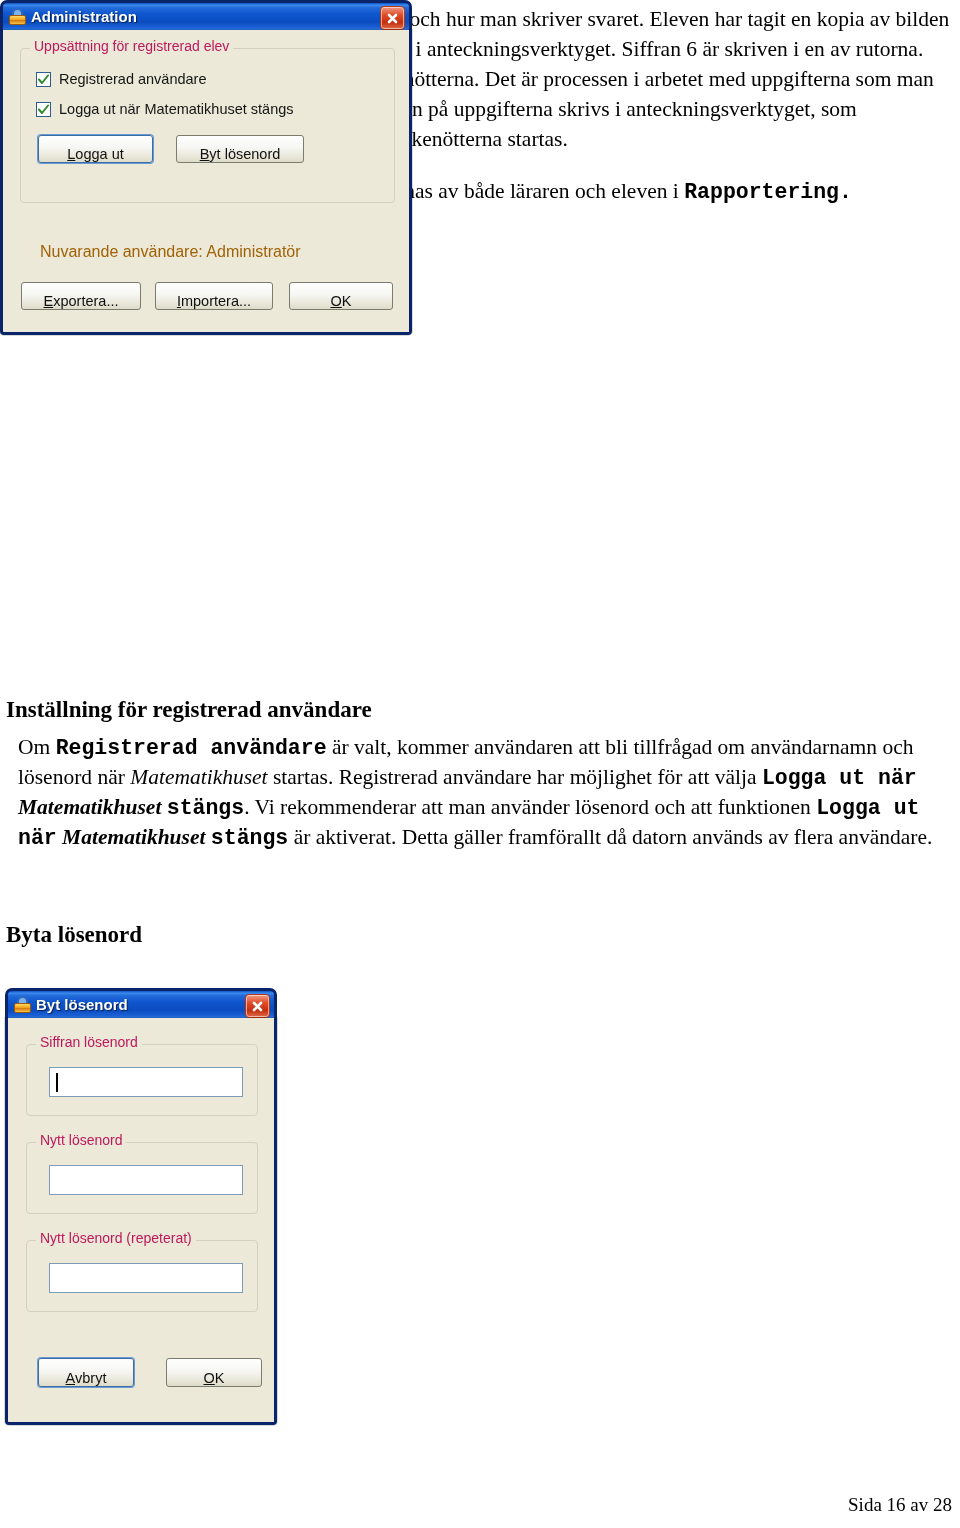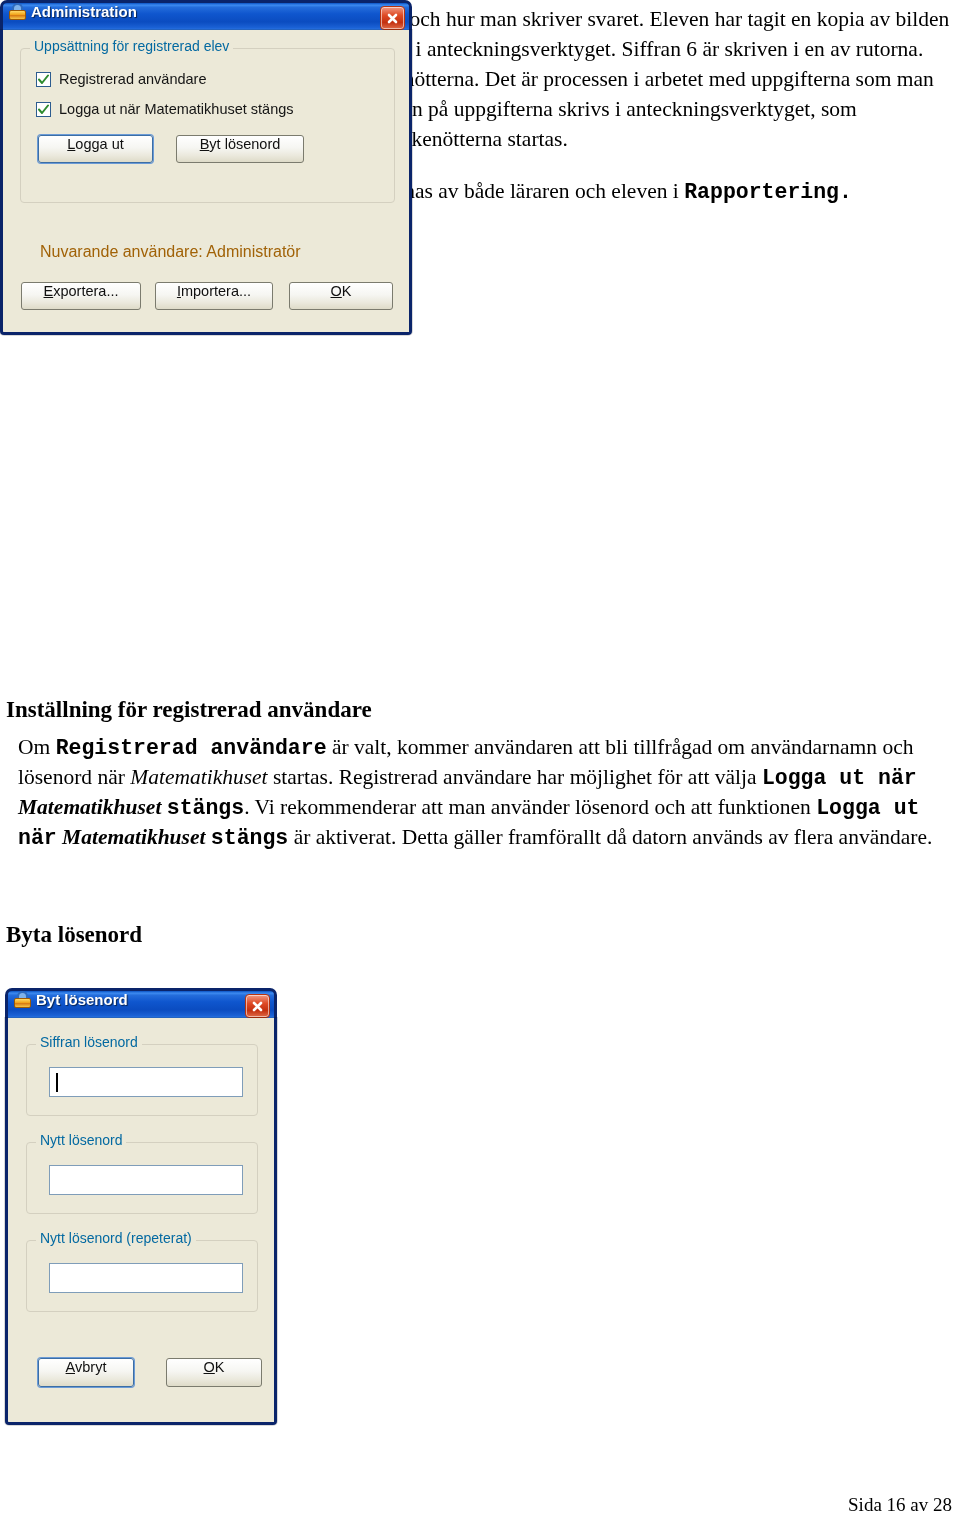--- a/index.html
+++ b/index.html
@@ -83,20 +83,21 @@
   }
   .xp-titlebar {
     height: 30px;
     background: linear-gradient(to bottom,
         #0a53c4 0%, #3d8bf0 8%, #246ddb 16%,
         #0f56ce 40%, #0b4cc0 70%, #1b62d6 92%, #2f7be6 100%);
     border: 3px solid #0a246a;
     border-bottom: none;
     border-radius: 7px 7px 0 0;
     display: flex;
+    align-items: center;
     padding: 0 0 0 6px;
     box-sizing: border-box;
     position: relative;
   }
   .xp-title {
     color: #ffffff;
     font-family: "Liberation Sans", sans-serif;
     font-size: 15px;
     font-weight: bold;
     text-shadow: 1px 1px 1px rgba(0,0,0,0.6);
@@ -147,21 +148,21 @@
     box-sizing: border-box;
   }
   .groupbox > .gb-label {
     position: absolute;
     top: -11px;
     left: 9px;
     background: #ece9d8;
     padding: 0 4px;
     font-family: "Liberation Sans", sans-serif;
     font-size: 14px;
-    color: #0369a1;
+    color: #be185d;
     white-space: nowrap;
   }
 
   .cb-row {
     position: absolute;
     display: flex;
     align-items: center;
     font-family: "Liberation Sans", sans-serif;
     font-size: 14.5px;
     color: #151515;
@@ -180,21 +181,21 @@
 
   .xp-button {
     position: absolute;
     background: linear-gradient(to bottom, #ffffff 0%, #f6f6f2 45%, #ebe9dd 75%, #dedbc8 100%);
     border: 1px solid #7b7b6e;
     border-radius: 3px;
     font-family: "Liberation Sans", sans-serif;
     font-size: 14.5px;
     color: #101010;
     display: flex;
-    align-items: flex-start;
+    align-items: flex-end;
     justify-content: center;
     box-sizing: border-box;
     cursor: pointer;
     white-space: nowrap;
   }
   .xp-button.default {
     border: 1px solid #3c6ea5;
     box-shadow: 0 0 0 1px #6a9ad6;
   }
   .xp-button u { text-decoration: underline; }

